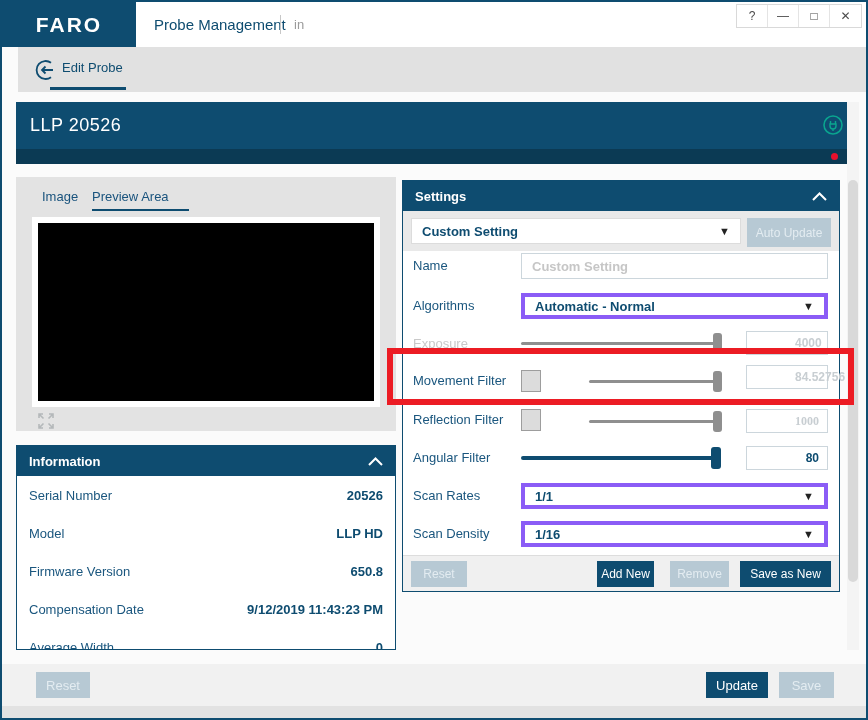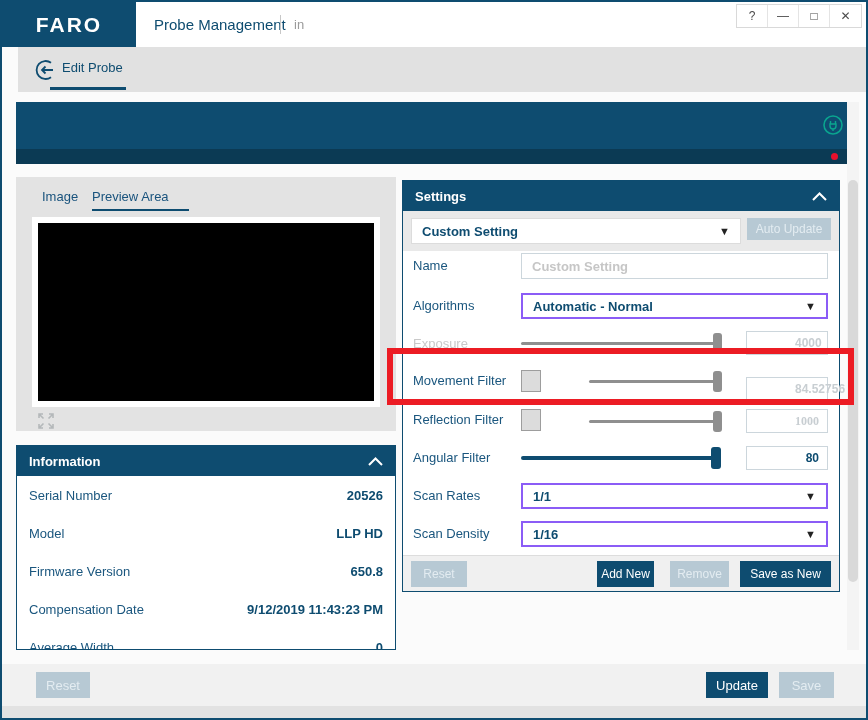--- a/index.html
+++ b/index.html
@@ -43,28 +43,28 @@
   
   .info-panel { position:absolute; left:14px; top:443px; width:380px; height:205px; border:1px solid #0e4c70; background:#fff; overflow:hidden; }
   .panel-header { height:30px; background:#0e4c70; color:#fff; display:flex; align-items:center; justify-content:space-between; padding:0 12px; font-size:13px; font-weight:bold; }
   .info-row { height:38px; display:flex; align-items:center; justify-content:space-between; padding:0 12px; }
   .info-label { color:#1a567e; font-size:13px; }
   .info-value { color:#0e4c70; font-size:13px; font-weight:bold; }
 
   
   .settings-panel { position:absolute; left:400px; top:178px; width:438px; height:412px; border:1px solid #0e4c70; background:#fff; }
   .preset-row { position:absolute; left:0; top:30px; width:436px; height:40px; background:#e9e9e9; }
-  .dropdown { background:#fff; border:2px solid #8b5cf6; display:flex; align-items:center; justify-content:space-between; padding:0 10px; cursor:pointer; }
+  .dropdown { background:#fff; border:4px solid #8b5cf6; display:flex; align-items:center; justify-content:space-between; padding:0 10px; cursor:pointer; }
   .dd-text { color:#0e4c70; font-size:13px; font-weight:bold; }
   .dd-caret { color:#222; font-size:11px; }
   .preset-dd { position:absolute; left:8px; top:7px; width:330px; height:26px; border:1px solid #dcdcdc; }
   .btn { display:flex; align-items:center; justify-content:center; font-size:12px; cursor:pointer; }
   .btn-dark { background:#0e4c70; color:#fff; }
   .btn-disabled { background:#b7c9d4; color:#e3ecf1; cursor:default; }
-  .auto-update { position:absolute; right:8px; top:7px; width:84px; height:22px; }
+  .auto-update { position:absolute; right:8px; top:7px; width:84px; height:29px; }
   .s-label { position:absolute; left:10px; font-size:13px; color:#1a567e; line-height:26px; }
   .s-label.disabled { color:#c9c9c9; }
   .s-input { position:absolute; left:118px; width:307px; height:26px; border:1px solid #ccd6dc; font-size:13px; font-weight:bold; color:#0e4c70; padding:0 10px; outline:none; font-family:inherit; }
   .s-input::placeholder { color:#c6c6c6; font-weight:bold; }
   .s-dd { position:absolute; left:118px; width:307px; height:26px; }
   .checkbox { position:absolute; left:118px; width:20px; height:22px; background:#dcdcdc; border:1px solid #9d9d9d; cursor:pointer; }
   .track { position:absolute; height:3px; border-radius:2px; background:#8f8f8f; }
   .track.enabled { height:4px; background:#0e4c70; }
   .thumb { position:absolute; width:9px; height:21px; border-radius:3px; background:#8f8f8f; cursor:pointer; }
   .thumb.enabled { width:10px; height:22px; background:#0e4c70; }
@@ -116,20 +116,21 @@
       <svg width="24" height="24" viewBox="0 0 24 24">
           <path d="M17 4.8 A9 9 0 1 0 17 19.2" fill="none" stroke="#0e4c70" stroke-width="1.8"></path>
           <path d="M19 12 H8.5 M11.5 8.5 L8 12 l3.5 3.5" fill="none" stroke="#0e4c70" stroke-width="1.8"></path>
         </svg>
     </span>
     <span class="back-label">Edit Probe</span>
     <div class="back-underline"></div>
   </div>
 
   <div class="probe-header">
+    <span class="probe-title">LLP 20526</span>
     <span class="conn-icon">
       <svg width="22" height="22" viewBox="0 0 22 22">
           <circle cx="11" cy="11" r="9" fill="none" stroke="#0aa58f" stroke-width="1.6"></circle>
           <path d="M8.5 7 v3 M13.5 7 v3 M8 10 h6 v2 a3 3 0 0 1 -6 0 z M11 15 v2" fill="none" stroke="#0aa58f" stroke-width="1.4"></path>
         </svg>
     </span>
   </div>
   <div class="probe-substrip">
     <span class="status-dot"></span>
   </div>
@@ -211,21 +212,21 @@
 
     <span class="s-label disabled" style="top:150px;">Exposure</span>
     <div class="track" style="left:118px; top:161px; width:200px;"></div>
     <div class="thumb" style="left:310px; top:152px;"></div>
     <div class="val-box disabled" style="top:150px;">4000</div>
 
     <span class="s-label" style="top:187px;">Movement Filter</span>
     <div class="checkbox" style="top:189px;"></div>
     <div class="track" style="left:186px; top:199px; width:132px;"></div>
     <div class="thumb" style="left:310px; top:190px;"></div>
-    <div class="val-box disabled" style="top:196px;">84.52756</div>
+    <div class="val-box disabled" style="top:184px;">84.52756</div>
 
     <span class="s-label" style="top:226px;">Reflection Filter</span>
     <div class="checkbox" style="top:228px;"></div>
     <div class="track" style="left:186px; top:239px; width:132px;"></div>
     <div class="thumb" style="left:310px; top:230px;"></div>
     <div class="val-box disabled" style="top:228px;font-family:Liberation Serif, serif;">1000</div>
 
     <span class="s-label" style="top:264px;">Angular Filter</span>
     <div class="track enabled" style="left:118px; top:275px; width:200px;"></div>
     <div class="thumb enabled" style="left:308px; top:266px;"></div>

